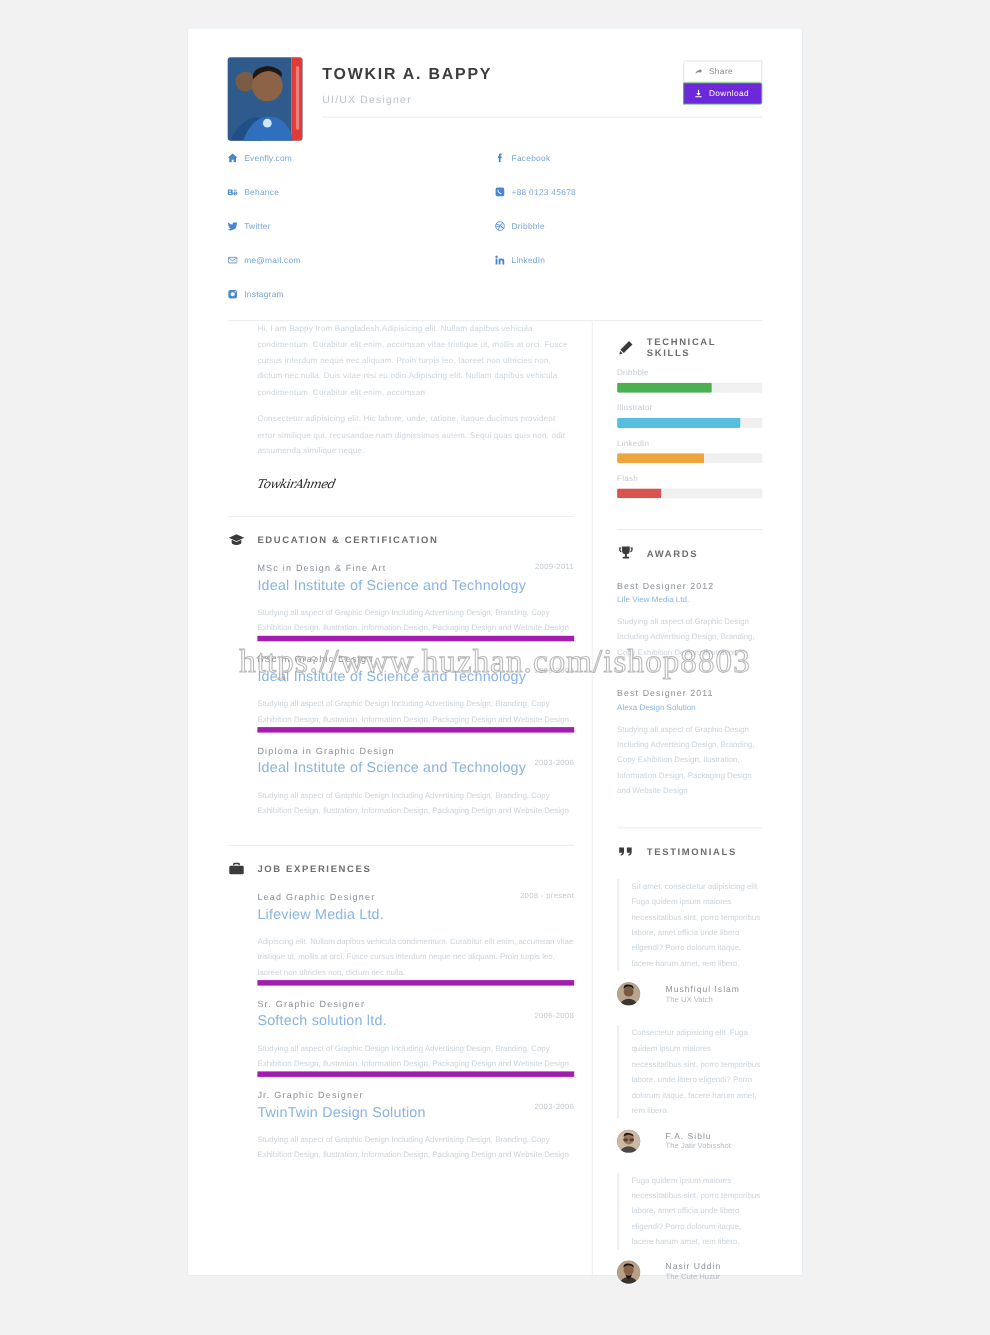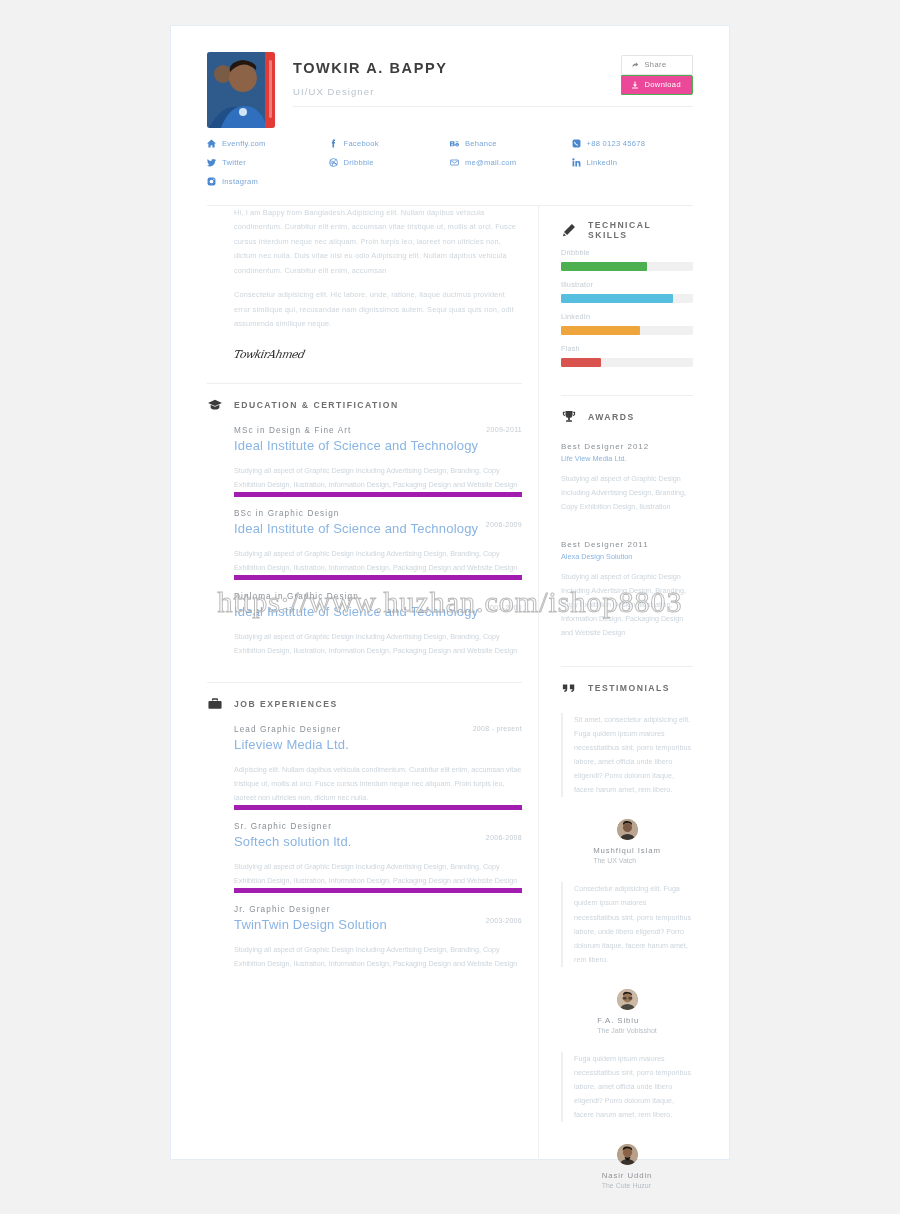--- a/index.html
+++ b/index.html
@@ -43,28 +43,28 @@
   }
   .job-title { font-size: 9.5px; letter-spacing: 1.1px; color: #b9c3cc; }
   .btns { position: absolute; right: 0; top: 3px; display: flex; flex-direction: column; }
   .btn {
     font-size: 7.5px; letter-spacing: .4px;
     padding: 5px 11px 5px 9px;
     display: flex; align-items: center; gap: 5px;
     cursor: pointer; line-height: 1;
   }
   .btn-share { border: 1px solid #e4e4e4; color: #8a8a8a; background: #fff; border-radius: 2px 0 0 2px; }
-  .btn-dl { background: #ec4899; color: #fff; border: 1px solid #4caf50; border-radius: 0 2px 2px 0; }
+  .btn-dl { background: #6d28d9; color: #fff; border: 1px solid #4caf50; border-radius: 0 2px 2px 0; }
   .btn svg { width: 8px; height: 8px; display: block; }
 
   .contacts {
     margin-top: 11px;
     display: grid;
-    grid-template-columns: 1fr 1fr 1fr 1fr;
-    row-gap: 10px;
+    grid-template-columns: 1fr 1fr;
+    row-gap: 22px;
     text-align: center;
   }
   .contact {
     display: flex; align-items: center; gap: 6px;
     font-size: 7.6px; color: #7aa7d8; letter-spacing: .25px;
     cursor: pointer;
   }
   .contact .ci {
     width: 9px; height: 9px; flex: 0 0 9px;
     display: flex; align-items: center; justify-content: center;
@@ -108,21 +108,21 @@
   
   .award { margin-top: 14px; }
   .aw-title { font-size: 8px; letter-spacing: 1px; color: #8a9198; }
   .aw-org { font-size: 7.3px; color: #8ab4e3; margin-top: 3px; }
   .aw-desc { margin-top: 9px; font-size: 7.2px; line-height: 1.95; color: #ccd5dc; }
 
   
   .tsm { margin-top: 14px; }
   .tsm-quote { border-left: 2px solid #efefef; padding-left: 11px;
                font-size: 7.2px; line-height: 1.95; color: #ccd5dc; }
-  .tsm-person { display: flex; align-items: center; gap: 6px; margin-top: 22px; flex-direction: column; }
+  .tsm-person { display: flex; align-items: center; gap: 23px; margin-top: 10px; }
   .avatar { width: 21px; height: 21px; flex: 0 0 21px; border-radius: 50%; overflow: hidden; background: #9c8b7a; }
   .avatar svg { width: 100%; height: 100%; display: block; }
   .tsm-name { font-size: 7.8px; letter-spacing: .9px; color: #8e949a; }
   .tsm-role { font-size: 7px; color: #b6bec5; margin-top: 2px; }
 
   
   #wm {
     position: absolute; left: 0; top: 585px; width: 900px;
     text-align: center;
     font-family: "Liberation Serif", serif;

